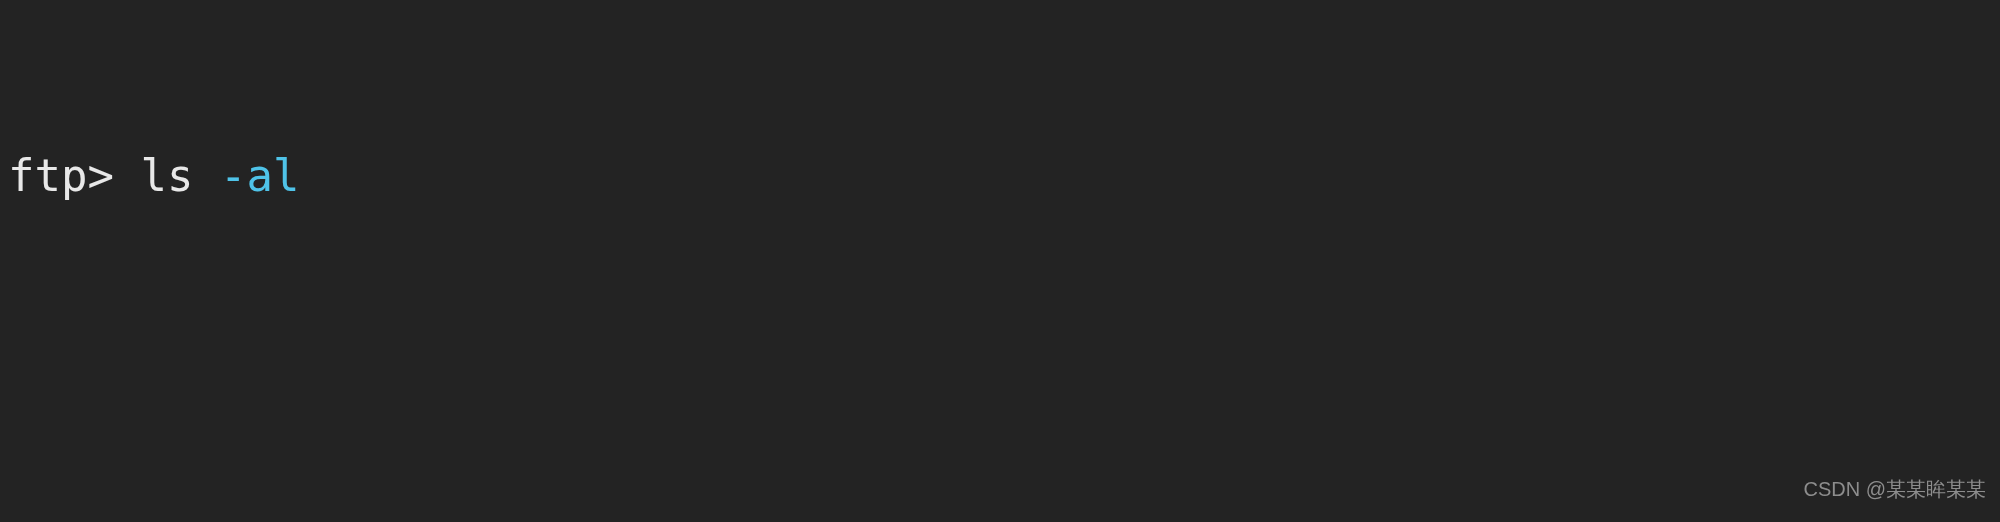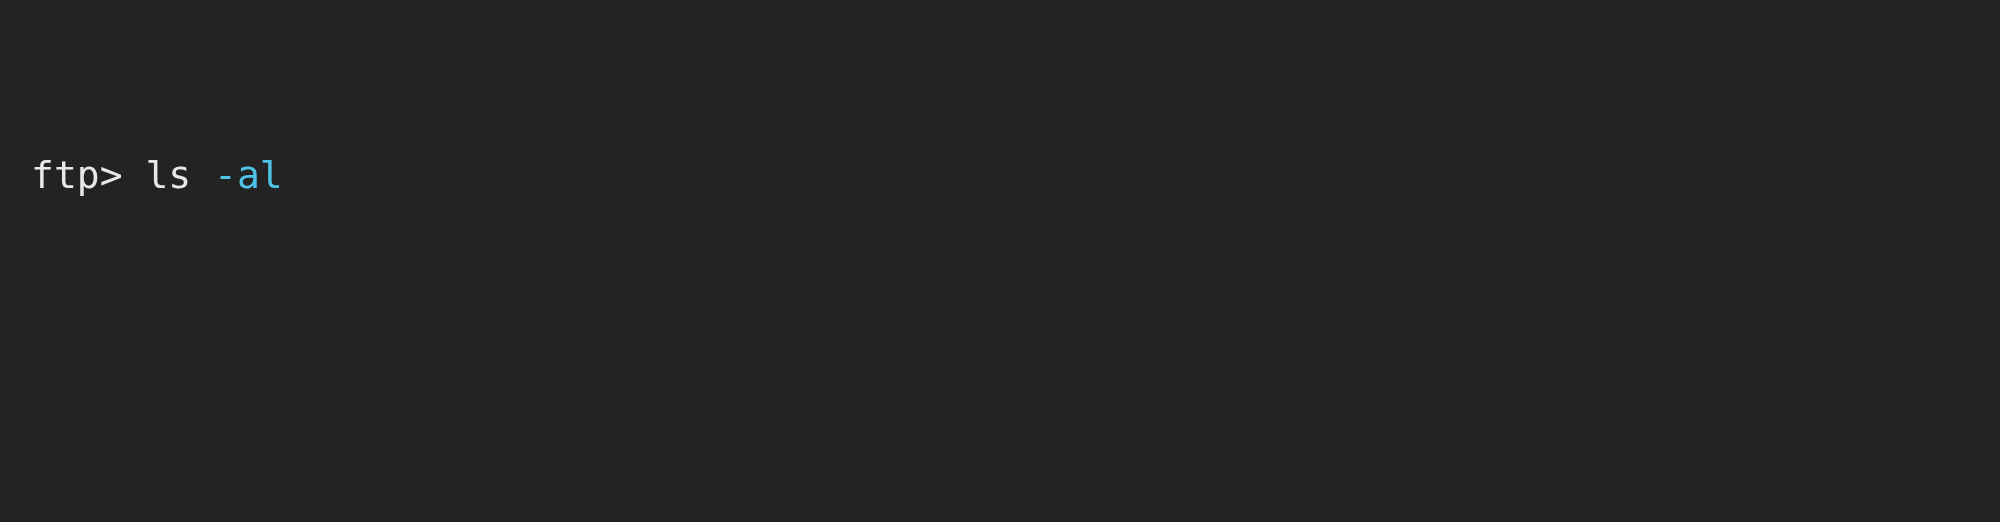--- a/index.html
+++ b/index.html
@@ -22,23 +22,22 @@
   .term-lines {
     position: absolute;
     left: 8px;
     top: 2px;
     white-space: pre;
   }
   .line {
     white-space: pre;
     height: 49.5px;
     display: block;
-    font-size: 38px;
+    font-size: 44px;
     color: #e8e8e8;
-    margin-left: 23px;
   }
   .flag {
     color: #4fc3e8;
   }
   .watermark {
     position: absolute;
     right: 14px;
     bottom: 8px;
     font-family: "Liberation Sans", sans-serif;
     font-size: 20px;
@@ -63,14 +62,15 @@
     
 
     
 
     
 
     
 
   </div>
 
+  <div class="watermark">CSDN @某某眸某某</div>
 
 </div>
 
 </body></html>

